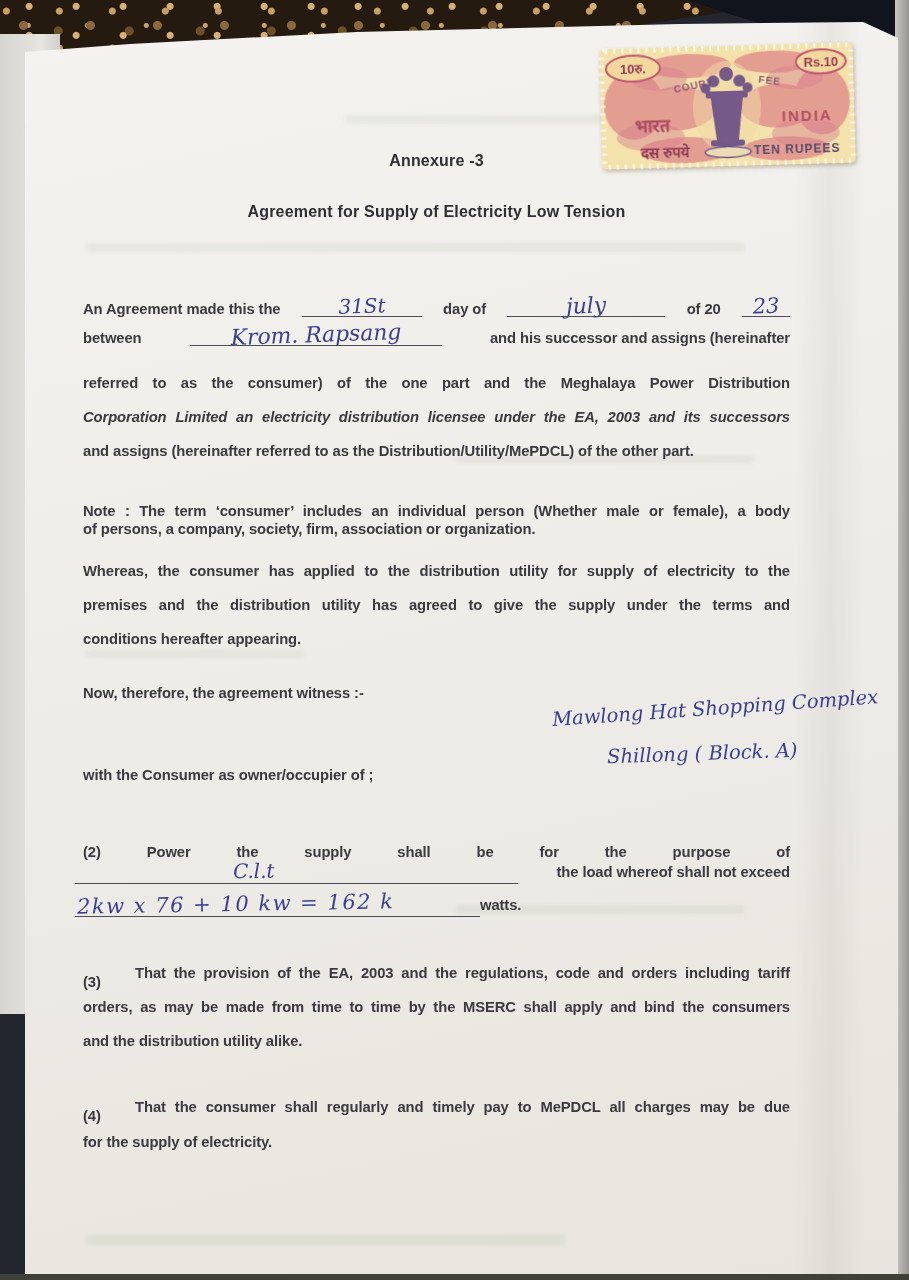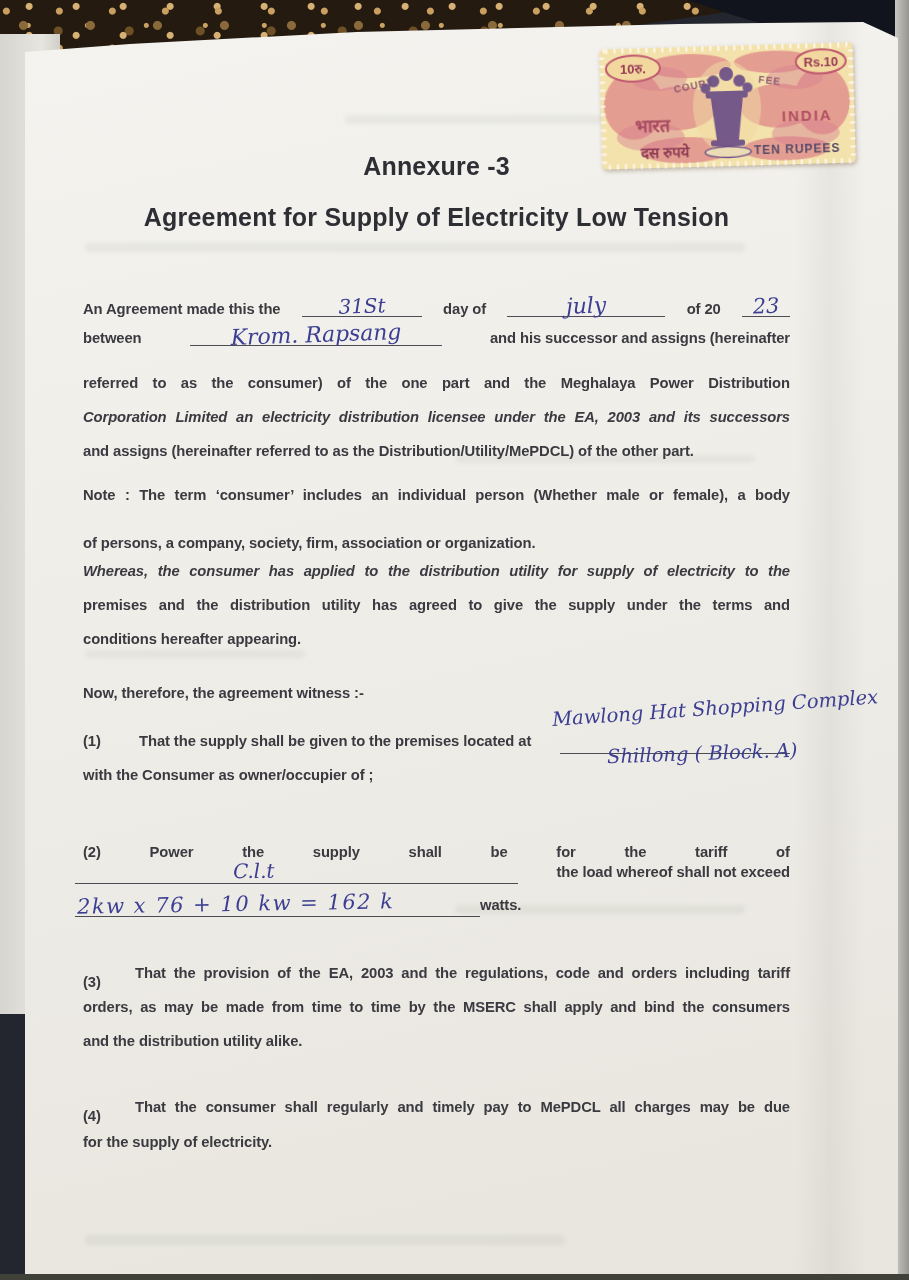--- a/index.html
+++ b/index.html
@@ -33,21 +33,21 @@
     clip-path:polygon(0 30px,12% 22px,38% 10px,75% 2px,96% 0,100% 16px,100% 100%,0 100%);
     box-shadow:0 0 18px rgba(0,0,0,.35);}
   .crease{position:absolute;left:770px;top:0;width:70px;height:100%;
     background:linear-gradient(90deg,rgba(0,0,0,0) 0%,rgba(60,60,50,.06) 50%,rgba(0,0,0,0) 100%);}
   .ghost{position:absolute;background:#5a6a4a;opacity:.07;filter:blur(2px);border-radius:4px;}
   
   .print{position:absolute;color:#3a3a40;font-size:14.8px;font-weight:600;letter-spacing:-.1px;}
   .block{left:58px;width:707px;}
   .jline{text-align:justify;text-align-last:justify;height:34px;line-height:34px;}
   .lline{text-align:left;height:34px;line-height:34px;}
-  .heading{font-size:25px;font-weight:700;color:#2e2e35;text-align:center;letter-spacing:.2px;}
+  .heading{font-size:16px;font-weight:700;color:#2e2e35;text-align:center;letter-spacing:.2px;}
   .fxrow{display:flex;justify-content:space-between;align-items:flex-end;}
   .numsp{display:inline-block;width:52px;flex:0 0 52px;}
   .flexfill{flex:1;text-align:justify;text-align-last:justify;}
   .blank{position:relative;display:inline-block;border-bottom:1.7px solid #4c4c54;height:20px;}
   
   .hw{font-family:"DejaVu Serif",serif;font-style:italic;font-weight:500;color:#3b3e92;white-space:nowrap;}
   .hw-in{position:absolute;left:50%;bottom:-2px;transform:translateX(-50%) rotate(-2deg);font-size:20px;}
   .hw-abs{position:absolute;}
   .uline{position:absolute;border-bottom:1.7px solid #4c4c54;height:0;}
   
@@ -141,48 +141,43 @@
       <span>between</span>
       <span class="blank" style="width:252px;">
           <span class="hw hw-in" style="font-size:22px;">Krom. Rapsang</span>
         </span>
       <span>and his successor and assigns (hereinafter</span>
     </div>
     <div class="print block jline" style="top:344px;">referred to as the consumer) of the one part and the Meghalaya Power Distribution</div>
     <div class="print block jline" style="top:378px;font-style:italic;">Corporation Limited an electricity distribution licensee under the EA, 2003 and its successors</div>
     <div class="print block lline" style="top:412px;">and assigns (hereinafter referred to as the Distribution/Utility/MePDCL) of the other part.</div>
 
-    <div class="print block jline" style="top:456px;">Note : The term ‘consumer’ includes an individual person (Whether male or female), a body</div>
-    <div class="print block lline" style="top:504px;">of persons, a company, society, firm, association or organization.</div>
-
-    <div class="print block jline" style="top:532px;font-style:italic;">Whereas, the consumer has applied to the distribution utility for supply of electricity to the</div>
+    <div class="print block jline" style="top:472px;">Note : The term ‘consumer’ includes an individual person (Whether male or female), a body</div>
+    <div class="print block lline" style="top:490px;">of persons, a company, society, firm, association or organization.</div>
+
+    <div class="print block jline" style="top:532px;">Whereas, the consumer has applied to the distribution utility for supply of electricity to the</div>
     <div class="print block jline" style="top:566px;">premises and the distribution utility has agreed to give the supply under the terms and</div>
     <div class="print block lline" style="top:600px;">conditions hereafter appearing.</div>
 
     <div class="print block lline" style="top:654px;">Now, therefore, the agreement witness :-</div>
 
-    <div class="print block" style="top:702px;height:34px;line-height:34px;position:absolute;">
-      <span class="numsp" style="position:static;">(1)</span>
-      <span>That the supply shall be given to the premises located at</span>
-      <span class="uline" style="left:477px;width:230px;bottom:4px;"></span>
-    </div>
     <div class="hw hw-abs" style="left:528px;top:686px;font-size:19.5px;transform:rotate(-4deg);transform-origin:left bottom;">Mawlong Hat Shopping Complex</div>
     <div class="hw hw-abs" style="left:582px;top:720px;font-size:19.5px;transform:rotate(-2deg);">Shillong ( Block. A)</div>
     <div class="print block lline" style="top:736px;">with the Consumer as owner/occupier of ;</div>
 
     <div class="print block fxrow" style="top:804px;height:34px;">
       <span>(2)</span>
       <span>Power</span>
       <span>the</span>
       <span>supply</span>
       <span>shall</span>
       <span>be</span>
       <span>for</span>
       <span>the</span>
-      <span>tariff</span>
+      <span>purpose</span>
       <span>of</span>
     </div>
     <div class="print block" style="top:834px;height:32px;position:absolute;">
       <span class="uline" style="left:-8px;width:443px;bottom:4px;"></span>
       <span class="hw hw-abs" style="left:150px;bottom:5px;font-size:20px;transform:rotate(-1deg);">C.l.t</span>
       <span style="position:absolute;right:0;bottom:0;line-height:32px;">the load whereof shall not exceed</span>
     </div>
     <div class="print block" style="top:866px;height:34px;position:absolute;">
       <span class="uline" style="left:-8px;width:405px;bottom:5px;"></span>
       <span class="hw hw-abs" style="left:-6px;bottom:6px;font-size:21px;letter-spacing:1.5px;transform:rotate(-1deg);">2kw x 76 + 10 kw = 162 k</span>

